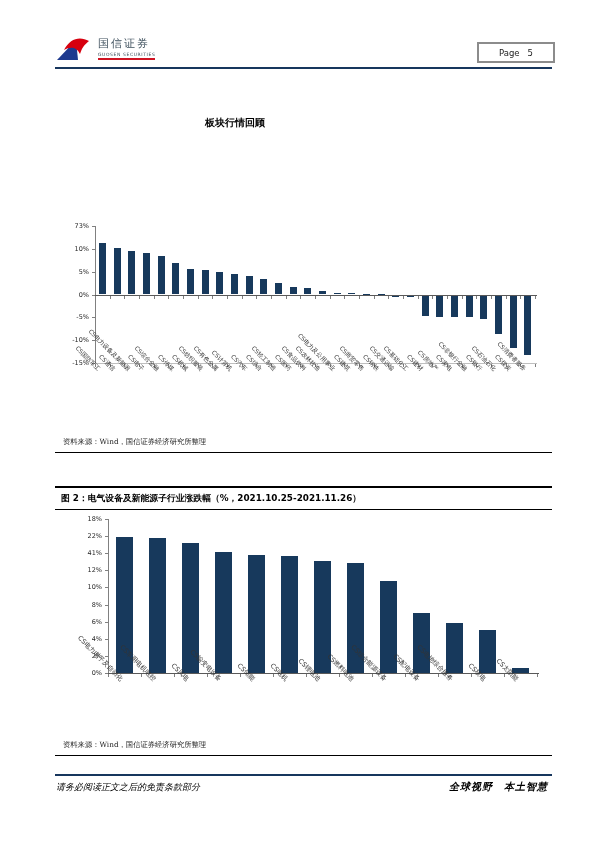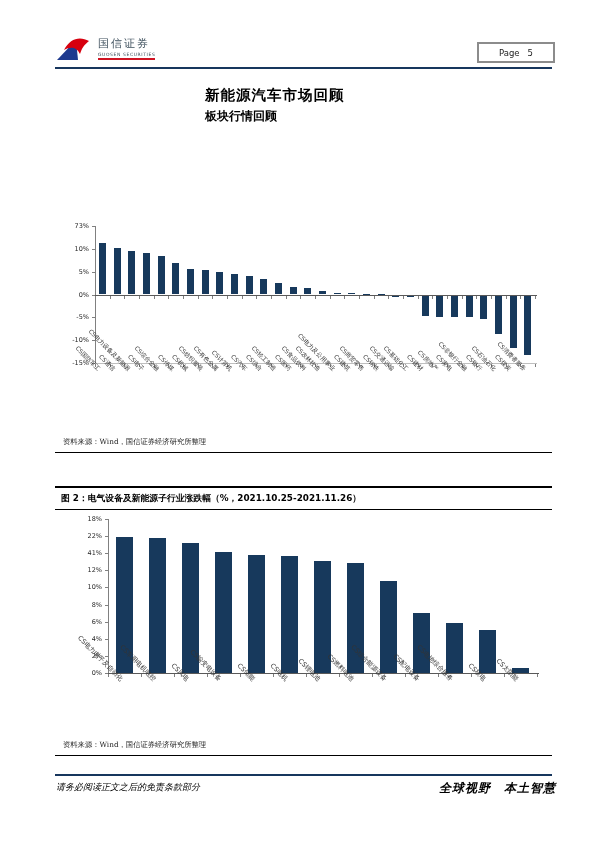--- a/index.html
+++ b/index.html
@@ -13,22 +13,22 @@
   .logo-cn{font-size:11px;font-weight:normal;color:#3d4f5c;letter-spacing:2px;line-height:15px;}
   .logo-en{font-size:4.5px;color:#3d4f5c;letter-spacing:0.6px;border-bottom:2px solid #cf1322;
            padding-bottom:1px;margin-top:1px;}
   .pagebox{position:absolute;left:477px;top:42px;width:74px;height:17px;border:2px solid #8c8c8c;
            display:flex;align-items:center;justify-content:center;font-size:8.5px;color:#222;gap:8px;background:#fff;}
   .header-rule{position:absolute;left:55px;top:67px;width:497px;height:2px;background:#17365d;}
 
   
   .doc-title{position:absolute;left:205px;top:86px;font-family:"DejaVu Serif",serif;
              font-size:14.5px;font-weight:bold;letter-spacing:1px;}
-  .section-heading{position:absolute;left:205px;top:108px;font-family:Liberation Sans, sans-serif;
-                   font-size:12px;font-weight:bold;}
+  .section-heading{position:absolute;left:205px;top:116px;font-family:Liberation Sans, sans-serif;
+                   font-size:10px;font-weight:bold;}
   .paragraph{position:absolute;left:205px;top:149px;width:344px;font-family:"DejaVu Serif",serif;
              font-size:9.3px;line-height:1.68;text-align:justify;}
 
   
   .fig{position:absolute;left:55px;width:497px;background:#fff;}
   .fig-caption{border-top:2px solid #000;border-bottom:1px solid #000;
                font-size:8.8px;font-weight:bold;padding:5px 2px 4px 6px;}
   .fig-source{border-bottom:1px solid #000;font-size:7.3px;color:#222;
               padding:3px 2px 5px 8px;font-family:"DejaVu Serif",serif;}
   .chart{position:relative;}
@@ -39,22 +39,22 @@
   .xtick{position:absolute;width:1px;background:#7f7f7f;}
   .botline{position:absolute;height:1px;background:#bfbfbf;}
   .bar{position:absolute;}
   .xlab{position:absolute;white-space:nowrap;color:#333;transform-origin:100% 0;
         transform:rotate(45deg);}
 
   
   .footer-rule{position:absolute;left:55px;top:774px;width:497px;height:2px;background:#17365d;}
   .footer-left{position:absolute;left:56px;top:781px;font-family:"DejaVu Serif",serif;
                font-style:italic;font-size:9px;}
-  .footer-right{position:absolute;right:44px;top:780px;font-family:"DejaVu Serif",serif;
-                font-style:italic;font-weight:bold;font-size:12px;letter-spacing:1px;}
+  .footer-right{position:absolute;right:52px;top:780px;font-family:"DejaVu Serif",serif;
+                font-style:italic;font-weight:bold;font-size:10px;letter-spacing:1px;}
 </style>
 </head>
 <body>
 
 <div class="page">
 
   <div class="logo">
     <svg width="36" height="28" viewBox="0 0 36 28">
       <polygon points="1,24 20,4 22,24" fill="#1e3a8f"></polygon>
       <path d="M8,14 C14,2 24,0 33,5 C28,9 26,12 24,18 C20,10 14,11 8,14 Z" fill="#d7000f"></path>
@@ -63,21 +63,20 @@
       <div class="logo-cn">国信证券</div>
       <div class="logo-en">GUOSEN SECURITIES</div>
     </div>
   </div>
   <div class="pagebox">
     <span>Page</span>
     <span>5</span>
   </div>
   <div class="header-rule"></div>
 
-  <div class="doc-title">新能源汽车市场回顾</div>
   <div class="section-heading">板块行情回顾</div>
 
   <div class="fig" style="top:215px;">
     <div class="chart" id="chart1" style="height:219px;">
         <div class="plotborder" style="left: 40px; top: 11px; width: 440px; height: 137px;"></div>
         <div class="ylab" style="left: 0px; width: 34px; top: 7px;">73%</div>
         <div class="ytick" style="left: 37px; width: 3px; top: 11px;"></div>
         <div class="ylab" style="left: 0px; width: 34px; top: 29.8333px;">10%</div>
         <div class="ytick" style="left: 37px; width: 3px; top: 33.8333px;"></div>
         <div class="ylab" style="left: 0px; width: 34px; top: 52.6667px;">5%</div>

